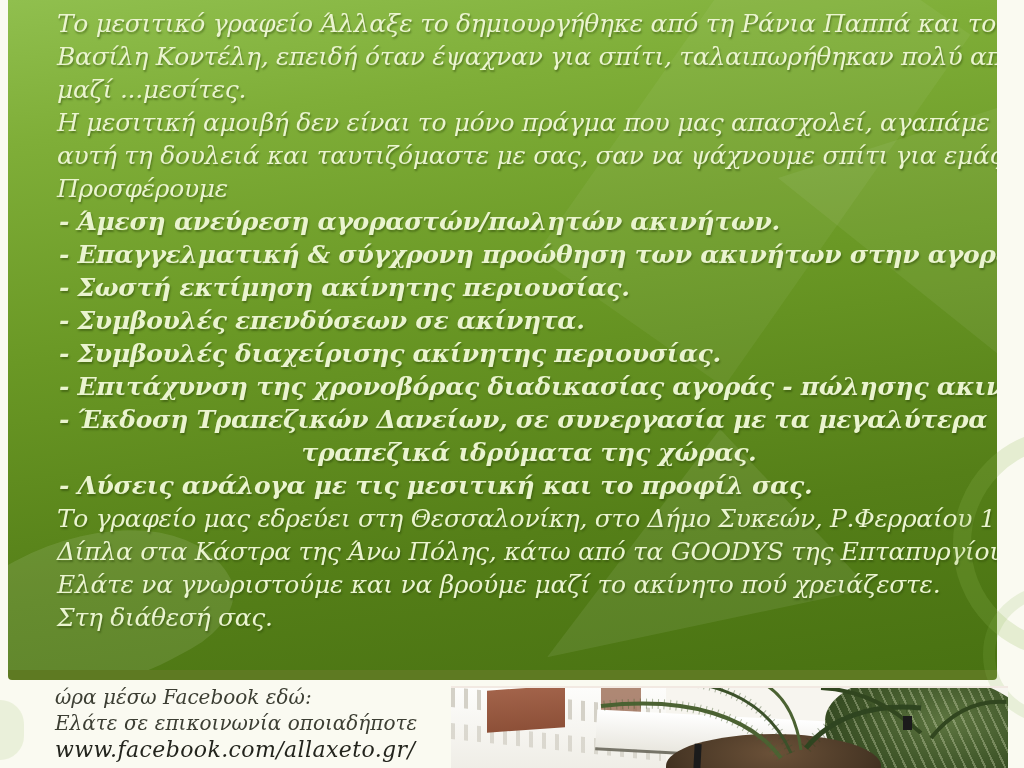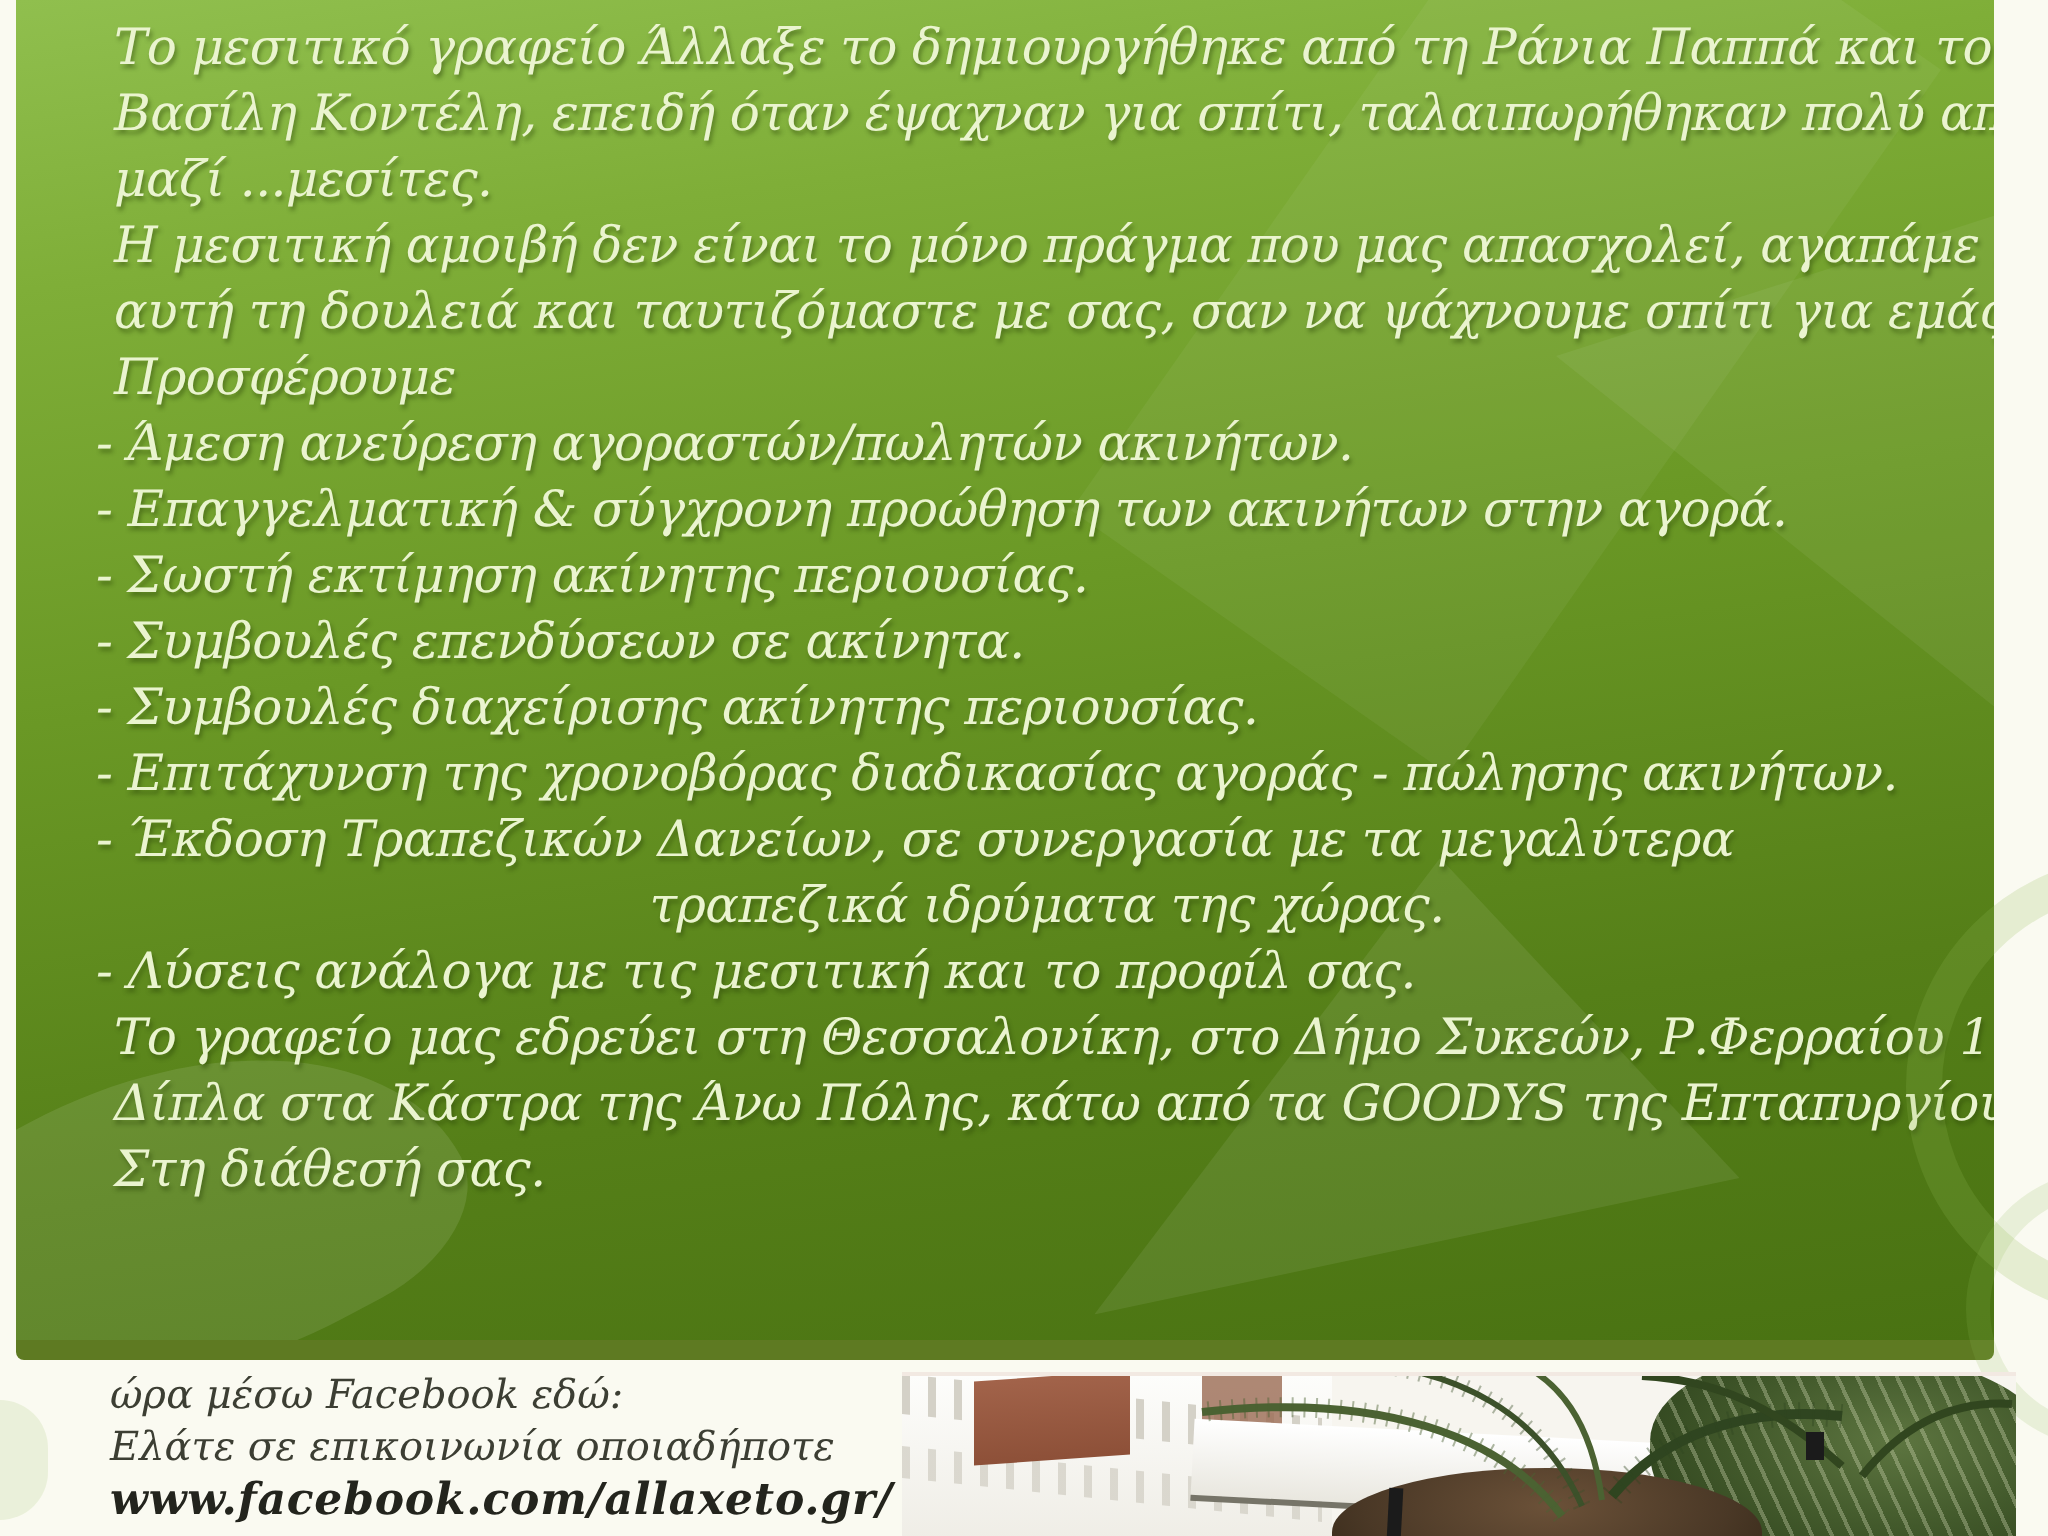--- a/index.html
+++ b/index.html
@@ -26,32 +26,32 @@
   .wm4{left:630px;top:-70px;width:230px;height:430px;background:rgba(255,255,255,.05);
        transform:rotate(35deg);}
   
   .lines{position:absolute;left:40px;top:7px;right:14px;}
   .ln{
     font-style:italic;font-size:25px;line-height:33px;height:33px;
     color:#eaf4cf;white-space:nowrap;padding-left:9px;
     text-shadow:1px 2px 2px rgba(35,60,5,.45);
     letter-spacing:-0.3px;
   }
-  .ln.b{font-weight:normal;padding-left:0;}
+  .ln.b{font-weight:bold;padding-left:0;margin-left:11px;}
   .ln.ind{padding-left:16px;text-align:center;}
   
   .ring{position:absolute;border-radius:50%;pointer-events:none;}
   .ring1{left:953px;top:428px;width:195px;height:195px;border:18px solid rgba(146,186,84,.20);}
   .ring2{left:983px;top:585px;width:115px;height:115px;border:12px solid rgba(146,186,84,.16);}
   .lmark{position:absolute;left:0;top:700px;width:24px;height:60px;
          background:rgba(146,186,84,.15);border-radius:0 30px 30px 0;pointer-events:none;}
   
   .footer-text{position:absolute;left:55px;top:684px;color:#3c3e33;font-style:italic;}
   .fline{font-size:20px;line-height:26px;white-space:nowrap;}
-  .furl{font-size:22px;line-height:28px;font-weight:bold;color:#23241d;
+  .furl{font-size:22px;line-height:28px;font-weight:normal;color:#23241d;
         letter-spacing:.4px;white-space:nowrap;}
   
   .photo{position:absolute;left:451px;top:686px;width:557px;height:82px;
          background:#f7f5ef;overflow:hidden;border-top:2px solid #f2e9e2;}
   .bldg{position:absolute;left:0;top:0;width:215px;height:82px;
         background:linear-gradient(#fdfdfb,#efede6);}
   .rail{position:absolute;left:0;width:210px;height:20px;
         background:repeating-linear-gradient(90deg,#d4d1c7 0 4px,rgba(255,255,255,0) 4px 13px);
         transform:skewY(6deg);}
   .rail.r1{top:10px;}
@@ -96,20 +96,21 @@
     <div class="ln b">- Επαγγελματική &amp; σύγχρονη προώθηση των ακινήτων στην αγορά.</div>
     <div class="ln b">- Σωστή εκτίμηση ακίνητης περιουσίας.</div>
     <div class="ln b">- Συμβουλές επενδύσεων σε ακίνητα.</div>
     <div class="ln b">- Συμβουλές διαχείρισης ακίνητης περιουσίας.</div>
     <div class="ln b">- Επιτάχυνση της χρονοβόρας διαδικασίας αγοράς - πώλησης ακινήτων.</div>
     <div class="ln b">- Έκδοση Τραπεζικών Δανείων, σε συνεργασία με τα μεγαλύτερα</div>
     <div class="ln b ind">τραπεζικά ιδρύματα της χώρας.</div>
     <div class="ln b">- Λύσεις ανάλογα με τις μεσιτική και το προφίλ σας.</div>
     <div class="ln">Το γραφείο μας εδρεύει στη Θεσσαλονίκη, στο Δήμο Συκεών, Ρ.Φερραίου 175.</div>
     <div class="ln">Δίπλα στα Κάστρα της Άνω Πόλης, κάτω από τα GOODYS της Επταπυργίου.</div>
+    <div class="ln">Ελάτε να γνωριστούμε και να βρούμε μαζί το ακίνητο πού χρειάζεστε.</div>
     <div class="ln">Στη διάθεσή σας.</div>
   </div>
 </div>
 
 <div class="ring ring1"></div>
 <div class="ring ring2"></div>
 <div class="lmark"></div>
 
 <div class="footer-text">
   <div class="fline">ώρα μέσω Facebook εδώ:</div>

